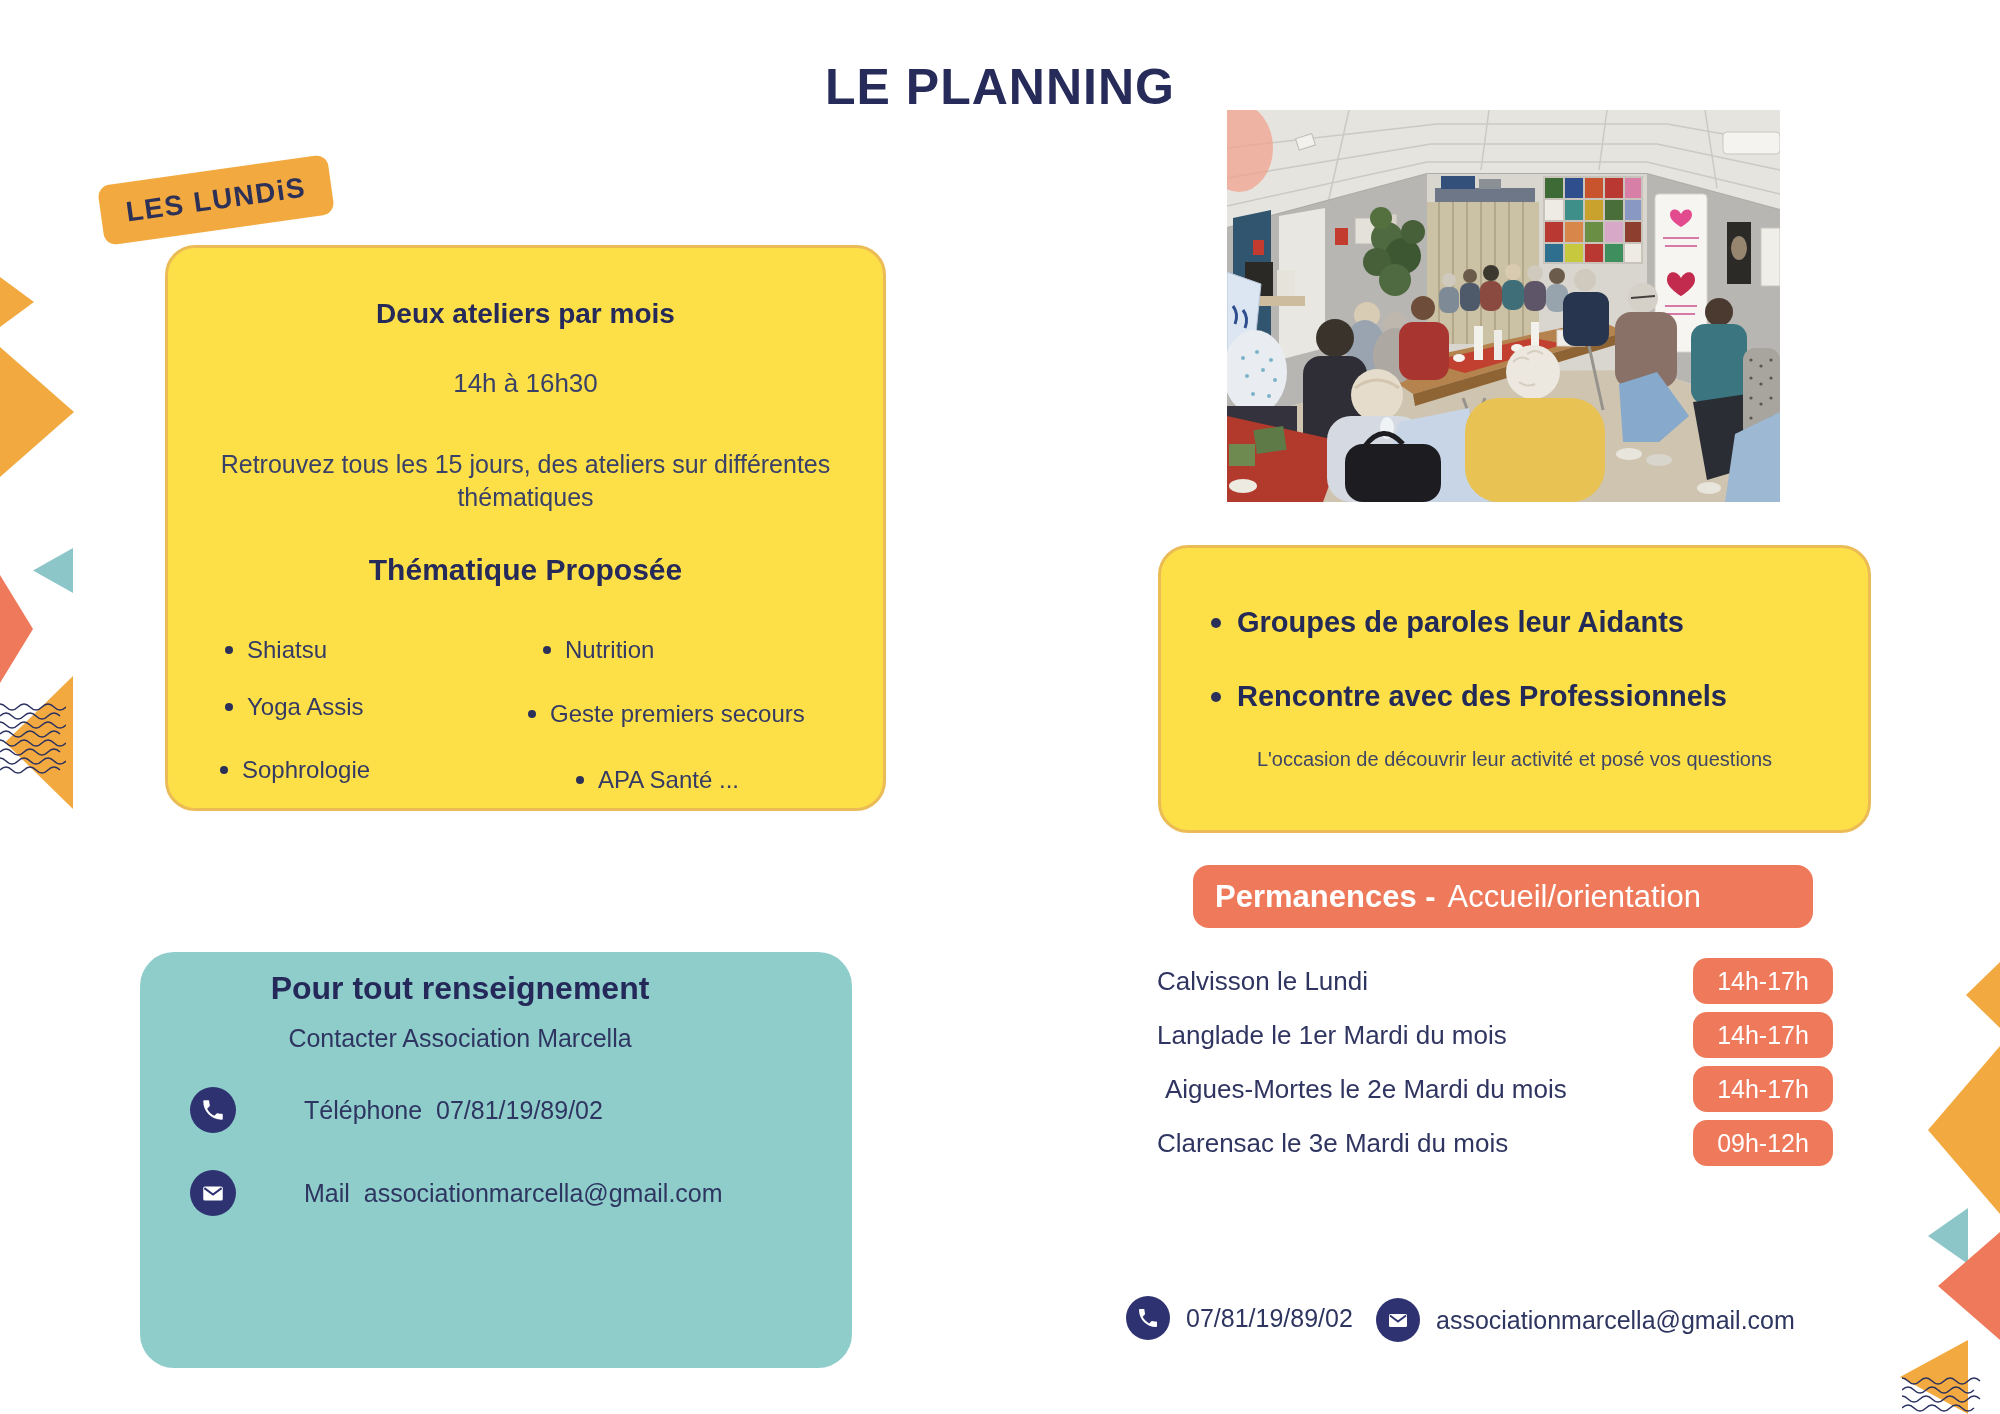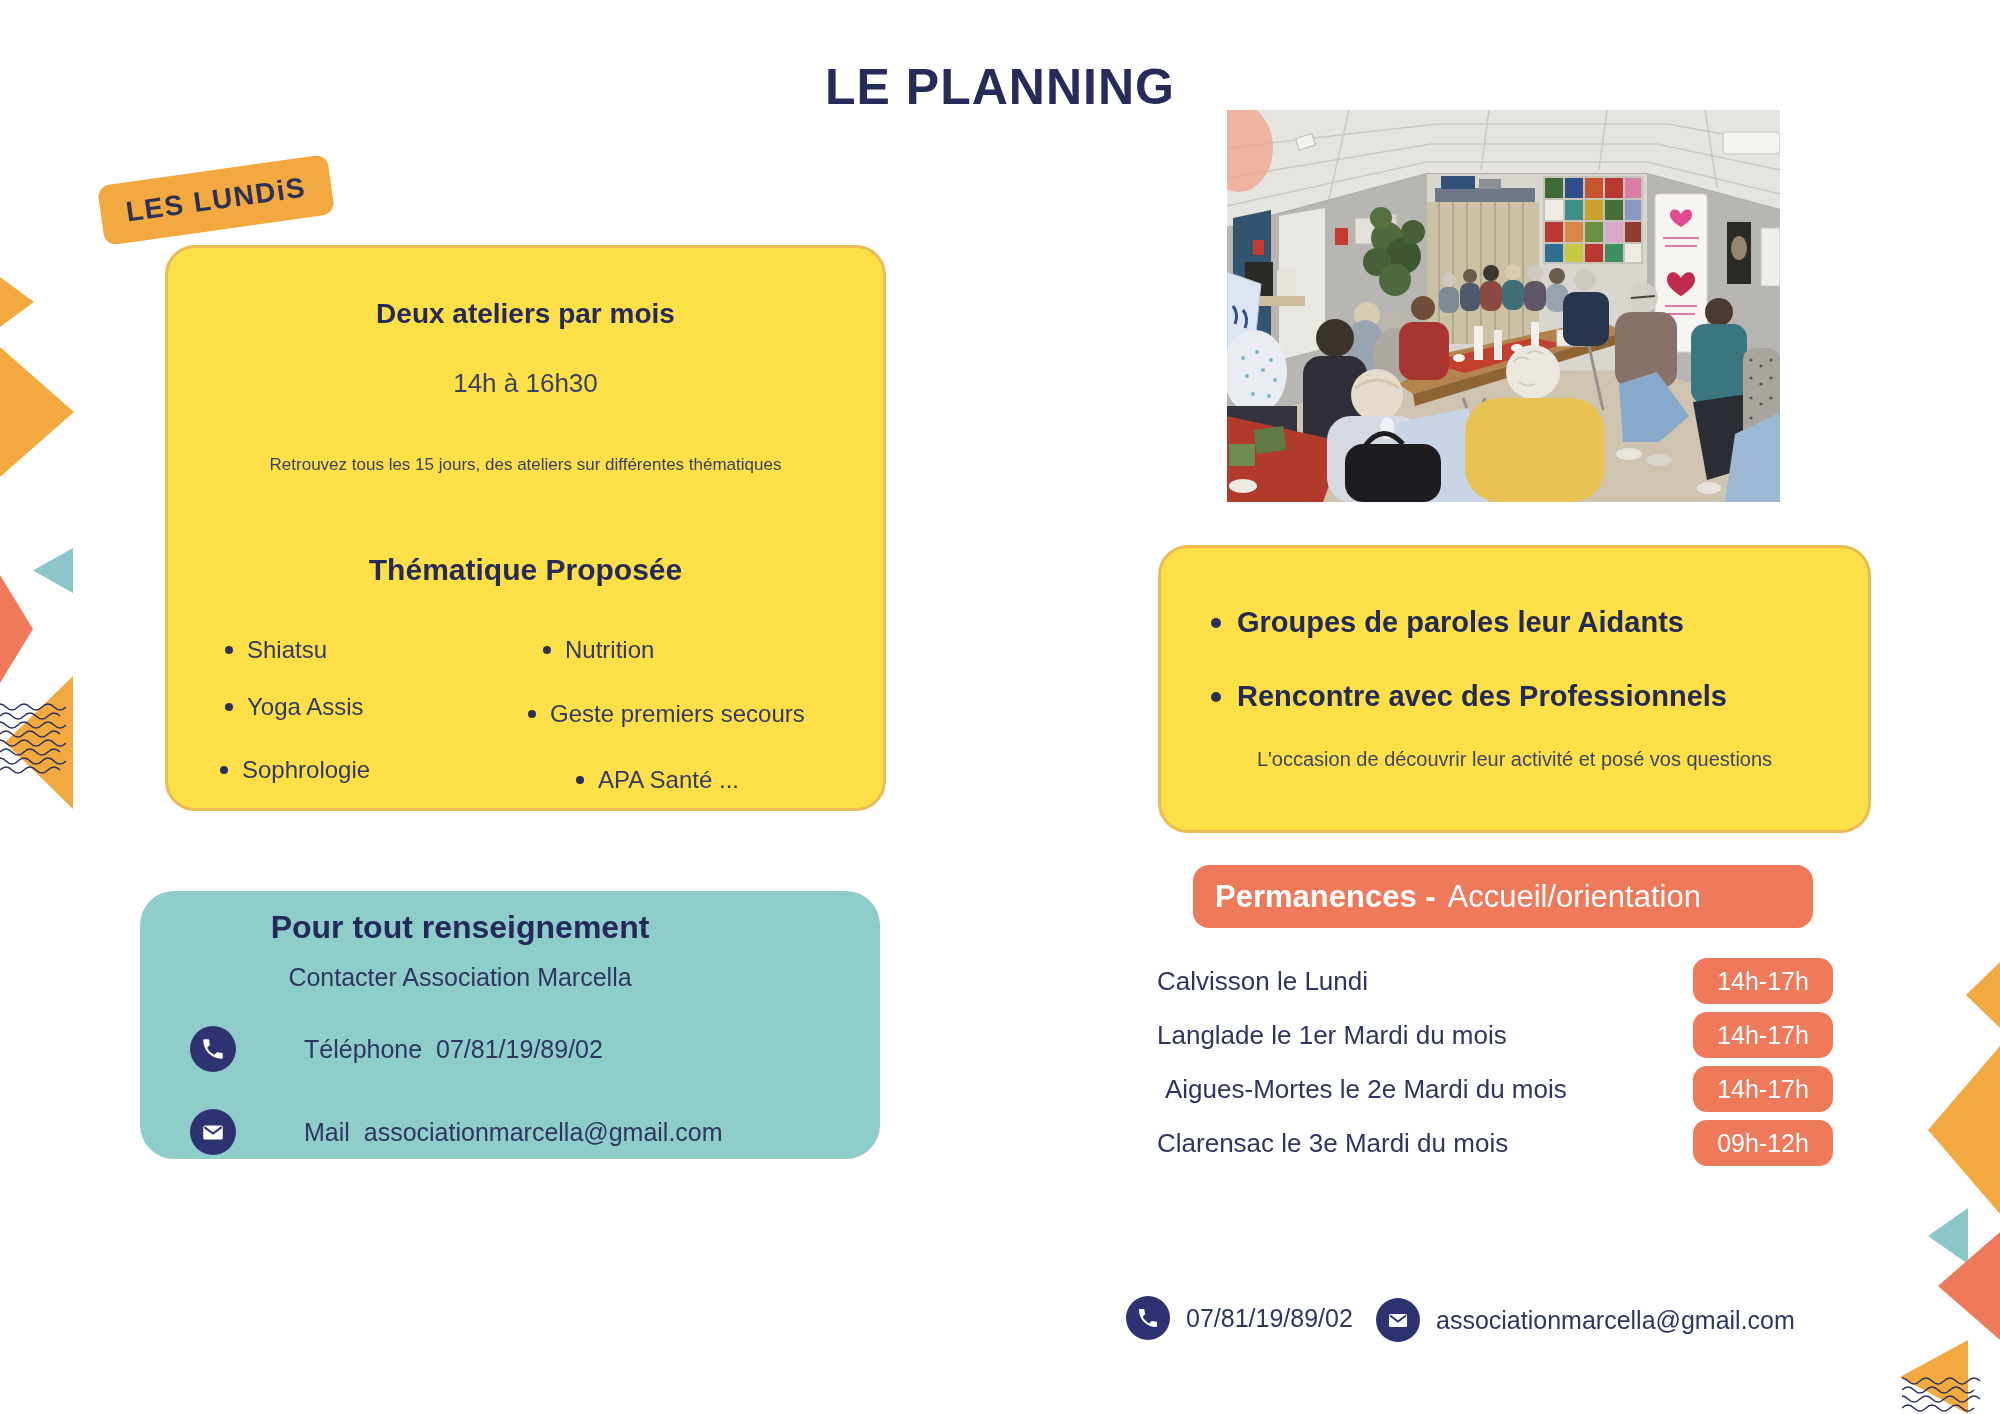--- a/index.html
+++ b/index.html
@@ -19,21 +19,21 @@
 
   
   .box{position:absolute;background:#fde047;border:3px solid var(--gold,#EBBC56);border-radius:30px;z-index:2;}
   .box-lundis{left:165px;top:245px;width:715px;height:560px;}
   .box-aidants{left:1158px;top:545px;width:707px;height:282px;}
 
   .b1-heading{position:absolute;left:0;top:50px;width:100%;text-align:center;
     font-size:28px;font-weight:bold;color:#252A5A;}
   .b1-time{position:absolute;left:0;top:120px;width:100%;text-align:center;font-size:26px;color:#3A4168;}
   .b1-desc{position:absolute;left:40px;top:200px;width:635px;text-align:center;
-    font-size:17px;line-height:33px;color:#3A4168;}
+    font-size:25px;line-height:33px;color:#3A4168;}
   .b1-sub{position:absolute;left:0;top:305px;width:100%;text-align:center;
     font-size:30px;font-weight:bold;color:#252A5A;}
 
   .bullet{position:absolute;display:flex;align-items:center;gap:14px;font-size:24px;color:#343A64;}
   .dot{width:8px;height:8px;border-radius:50%;background:#2B3059;flex:0 0 auto;}
   .bl-1{left:57px;top:388px;}  .bl-2{left:57px;top:445px;}  .bl-3{left:52px;top:508px;}
   .bl-4{left:375px;top:388px;} .bl-5{left:360px;top:452px;} .bl-6{left:408px;top:518px;}
 
   .a-item{position:absolute;display:flex;align-items:center;gap:16px;
     font-size:29px;font-weight:bold;color:#232A58;}
@@ -48,22 +48,22 @@
   .perm-badge .pb{font-weight:bold;margin-right:12px;}
 
   .sched-row{position:absolute;left:1157px;width:676px;height:46px;z-index:2;}
   .sr-1{top:958px;} .sr-2{top:1012px;} .sr-3{top:1066px;} .sr-4{top:1120px;}
   .sched-place{position:absolute;left:0;top:8px;font-size:26px;color:#2F3560;}
   .sr-3 .sched-place{left:8px;}
   .sched-time{position:absolute;right:0;top:0;width:140px;height:46px;background:var(--coral,#EE7A5B);
     border-radius:14px;color:#fff;font-size:25px;display:flex;align-items:center;justify-content:center;}
 
   
-  .info-box{position:absolute;left:140px;top:891px;width:712px;height:268px;
-    background:var(--teal,#8FCDCB);border-radius:34px;z-index:2;padding-left:28px;}
+  .info-box{position:absolute;left:140px;top:952px;width:712px;height:416px;
+    background:var(--teal,#8FCDCB);border-radius:34px;z-index:2;}
   .ib-title{position:absolute;left:0;top:18px;width:640px;text-align:center;
     font-size:32px;font-weight:bold;color:#24295A;}
   .ib-sub{position:absolute;left:0;top:72px;width:640px;text-align:center;font-size:25px;color:#2E3560;}
   .ib-row{position:absolute;left:50px;display:flex;align-items:center;gap:68px;}
   .ib-row.r1{top:135px;} .ib-row.r2{top:218px;}
   .ib-text{font-size:25px;color:#2E3560;}
   .circle-icon{border-radius:50%;background:#2E3271;display:flex;align-items:center;justify-content:center;flex:0 0 auto;}
   .ci-46{width:46px;height:46px;} .ci-44{width:44px;height:44px;}
 
   

